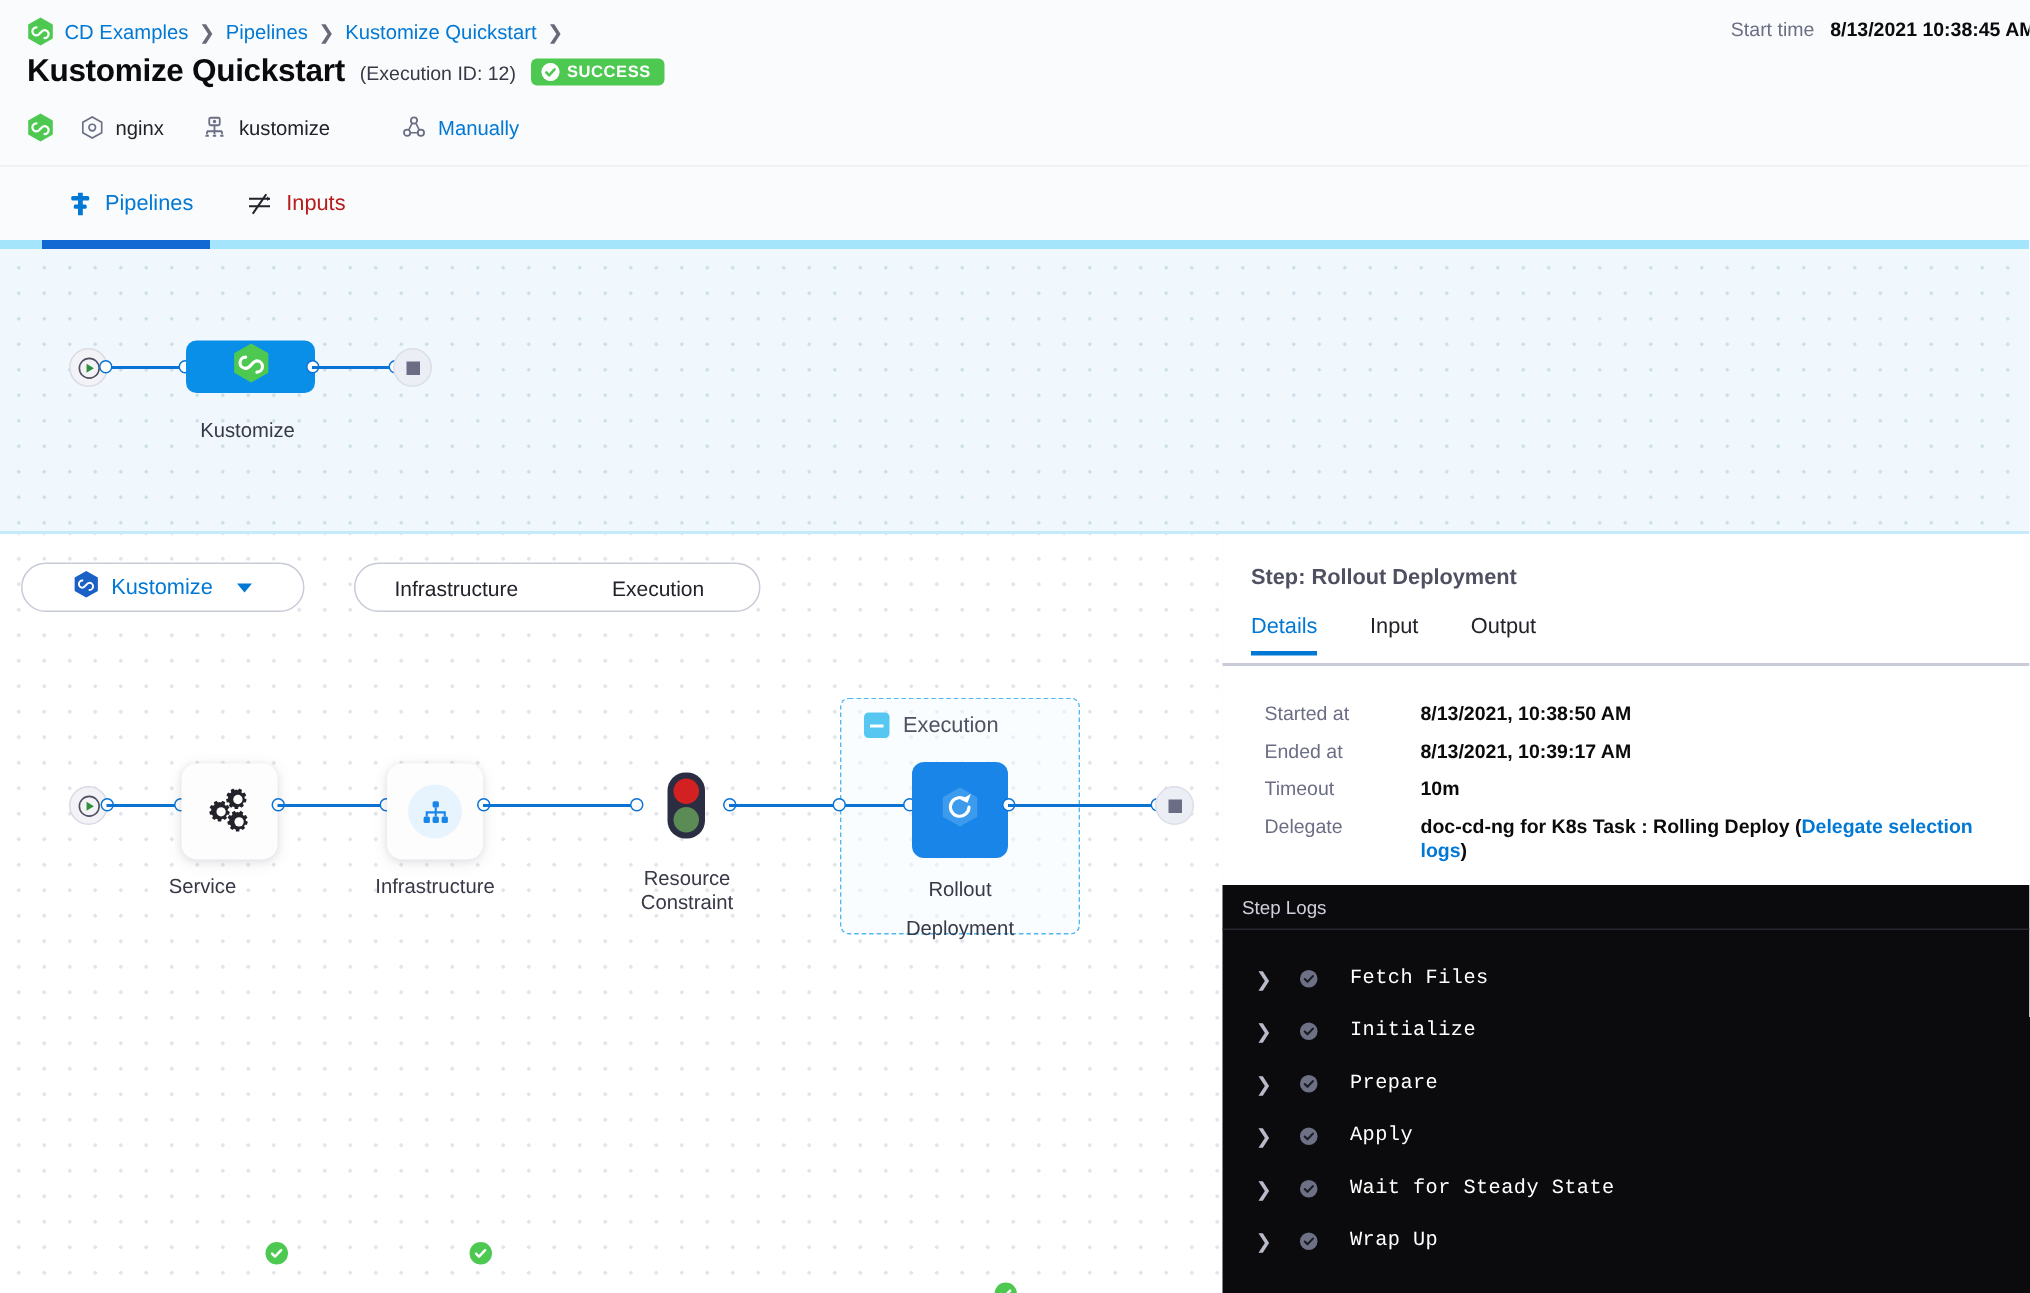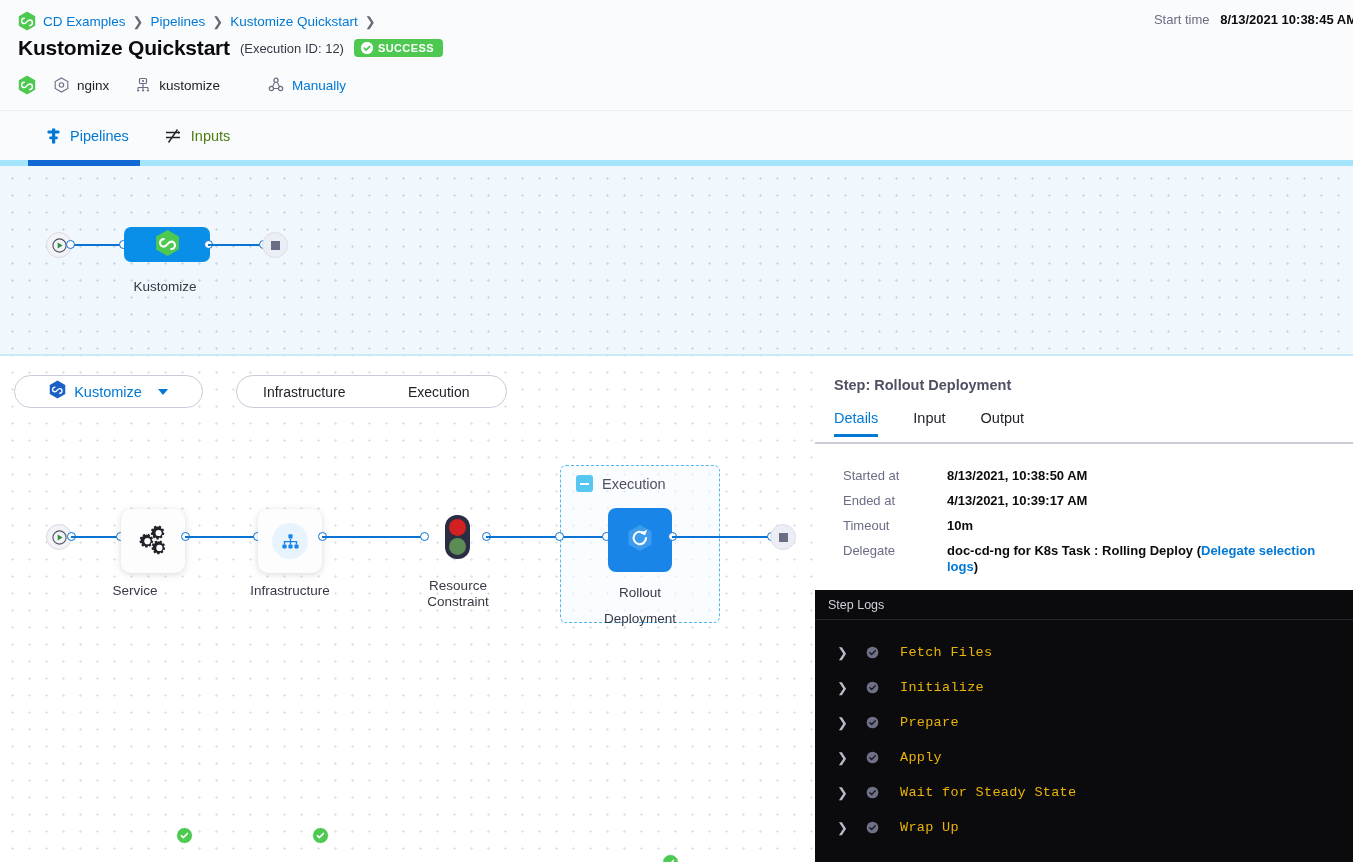--- a/index.html
+++ b/index.html
@@ -67,21 +67,21 @@
 
   
   .tabbar {
     position: absolute; left: 0; top: 110px; width: 1353px; height: 50px;
     background: #fafbfc; border-top: 1px solid #eceef1;
   }
   .tabs { position: absolute; left: 28px; top: 0; display: flex; height: 50px; }
   .tab {
     display: flex; align-items: center; gap: 9px;
     padding: 0 18px; height: 50px; cursor: pointer;
-    font-size: 14.5px; color: #4d7c0f;
+    font-size: 14.5px; color: #b91c1c;
   }
   .tab.active { color: #0278d5; }
   .tab .t-ico { display: inline-flex; }
 
   
   .canvas-top {
     position: absolute; left: 0; top: 160px; width: 1353px; height: 195px;
     background-color: #f0f8fd;
     background-image: radial-gradient(#c7dbe8 1px, transparent 1.1px);
     background-size: 17px 17px; background-position: 4px 10px;
@@ -247,21 +247,21 @@
     display: flex; align-items: center; height: 35px; padding-left: 22px;
     cursor: pointer;
   }
   .log-chev {
     width: 16px; color: #b9bac8; font-size: 13px; flex: 0 0 16px;
     display: flex; align-items: center;
   }
   .log-ok { margin-left: 13px; display: flex; align-items: center; }
   .log-label {
     margin-left: 21px; font-family: "Liberation Mono", "DejaVu Sans Mono", monospace;
-    font-size: 13.5px; color: #eab308; letter-spacing: .3px;
+    font-size: 13.5px; color: #ffffff; letter-spacing: .3px;
   }
 </style>
 </head>
 <body>
 
 <div class="app">
 
   <div class="header">
 
     <div class="breadcrumb">
@@ -540,21 +540,21 @@
     </div>
     <div class="rp-tabs-rule"></div>
 
     <div class="rp-details">
       <div class="drow">
         <div class="dkey">Started at</div>
         <div class="dval">8/13/2021, 10:38:50 AM</div>
       </div>
       <div class="drow">
         <div class="dkey">Ended at</div>
-        <div class="dval">4/13/2021, 10:39:17 AM</div>
+        <div class="dval">8/13/2021, 10:39:17 AM</div>
       </div>
       <div class="drow">
         <div class="dkey">Timeout</div>
         <div class="dval">10m</div>
       </div>
       <div class="drow">
         <div class="dkey">Delegate</div>
         <div class="dval"><span>doc-cd-ng for K8s Task : Rolling Deploy (</span><a>Delegate selection logs</a><span>)</span></div>
       </div>
     </div>

